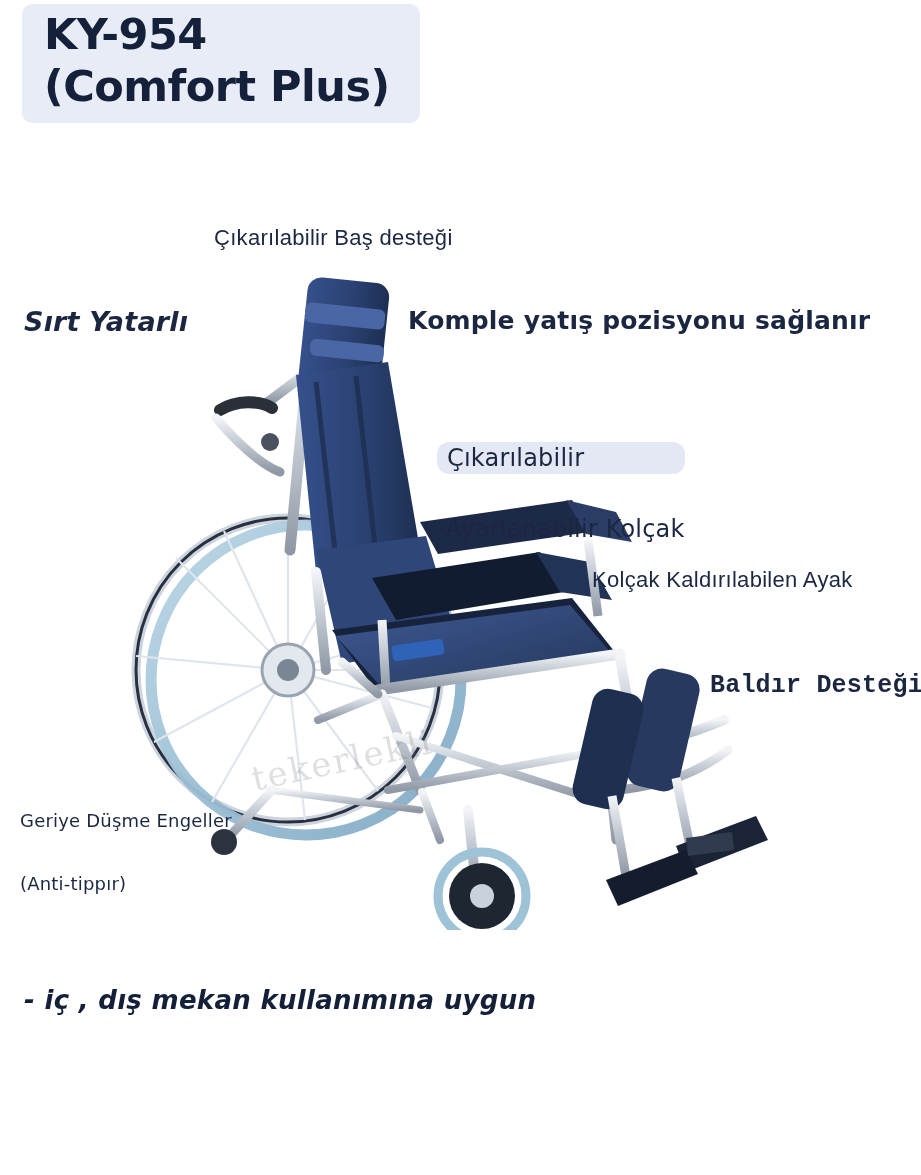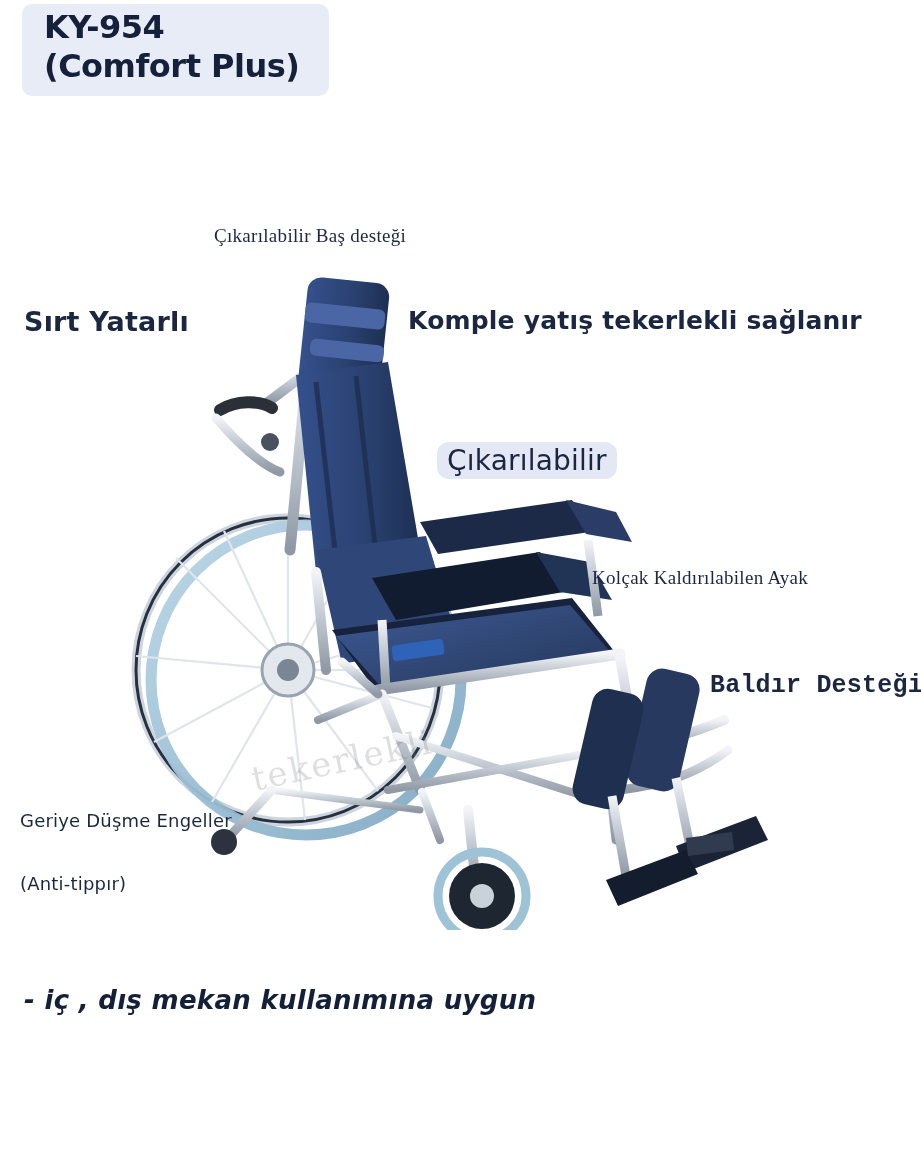--- a/index.html
+++ b/index.html
@@ -24,48 +24,49 @@
     position: absolute;
     left: 22px;
     top: 4px;
     background: #e8ecf7;
     border-radius: 10px;
     padding: 4px 30px 10px 22px;
   }
   #title-block .line {
     font-family: "DejaVu Sans", sans-serif;
     font-weight: bold;
-    font-size: 32px;
+    font-size: 43px;
     line-height: 1.22;
     color: #15203a;
     letter-spacing: -0.5px;
     white-space: nowrap;
   }
 
   
   .callout {
     position: absolute;
     color: #1b2741;
     white-space: pre;
     line-height: 1.25;
   }
   .cl-head {
-    font-family: Liberation Serif, serif;
-    font-size: 19px;
+    font-family: Liberation Sans, sans-serif;
+    font-size: 22px;
     letter-spacing: 0.3px;
   }
   .cl-big {
     font-family: "DejaVu Sans", sans-serif;
     font-weight: bold;
     font-size: 27px;
     letter-spacing: 0.2px;
+    font-style: italic;
   }
   .cl-med {
     font-family: "DejaVu Sans", sans-serif;
-    font-size: 28px;
+    font-size: 24px;
     letter-spacing: 0.2px;
   }
   .cl-med-b {
     font-family: "DejaVu Sans", sans-serif;
     font-weight: bold;
     font-size: 25px;
     letter-spacing: 0.2px;
   }
   .cl-small {
     font-family: "DejaVu Sans", sans-serif;
@@ -258,24 +259,25 @@
       </g>
     </svg>
   </div>
 
   <div id="watermark">tekerlekli</div>
 
   <div id="c-headrest" class="callout cl-head">Çıkarılabilir Baş desteği</div>
 
   <div id="c-recline" class="callout cl-big">Sırt Yatarlı</div>
 
-  <div id="c-fulllay" class="callout cl-med-b">Komple yatış tekerlekli sağlanır</div>
+  <div id="c-fulllay" class="callout cl-med-b">Komple yatış pozisyonu sağlanır</div>
 
   <div id="c-armrest" class="callout">
     <div class="cl-med highlight-blur">Çıkarılabilir</div>
+    <div class="cl-med">-Ayarlanabilir Kolçak</div>
   </div>
 
   <div id="c-footup" class="callout cl-head">Kolçak Kaldırılabilen Ayak</div>
 
   <div id="c-calf" class="callout cl-med-b">Baldır Desteği</div>
 
   <div id="c-antitip" class="callout">
     <div class="cl-small">Geriye Düşme Engeller</div>
     <div class="cl-small">(Anti-tippır)</div>
   </div>

